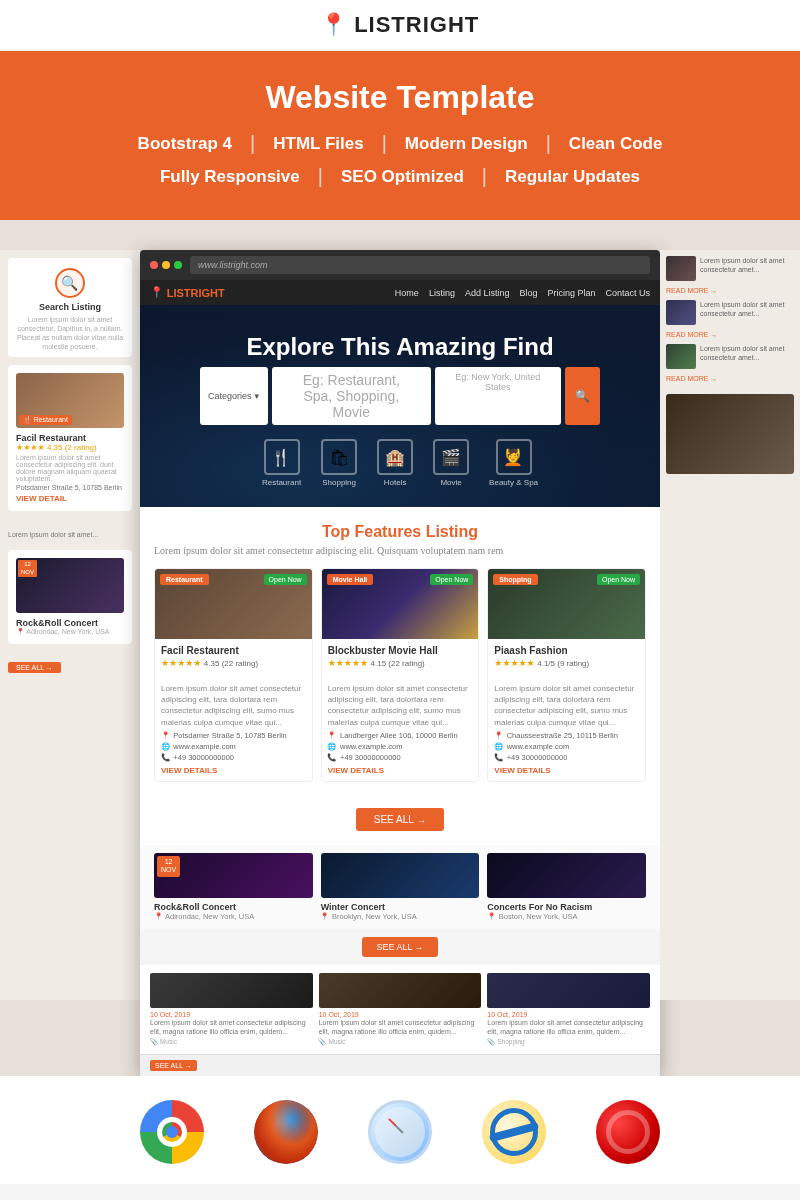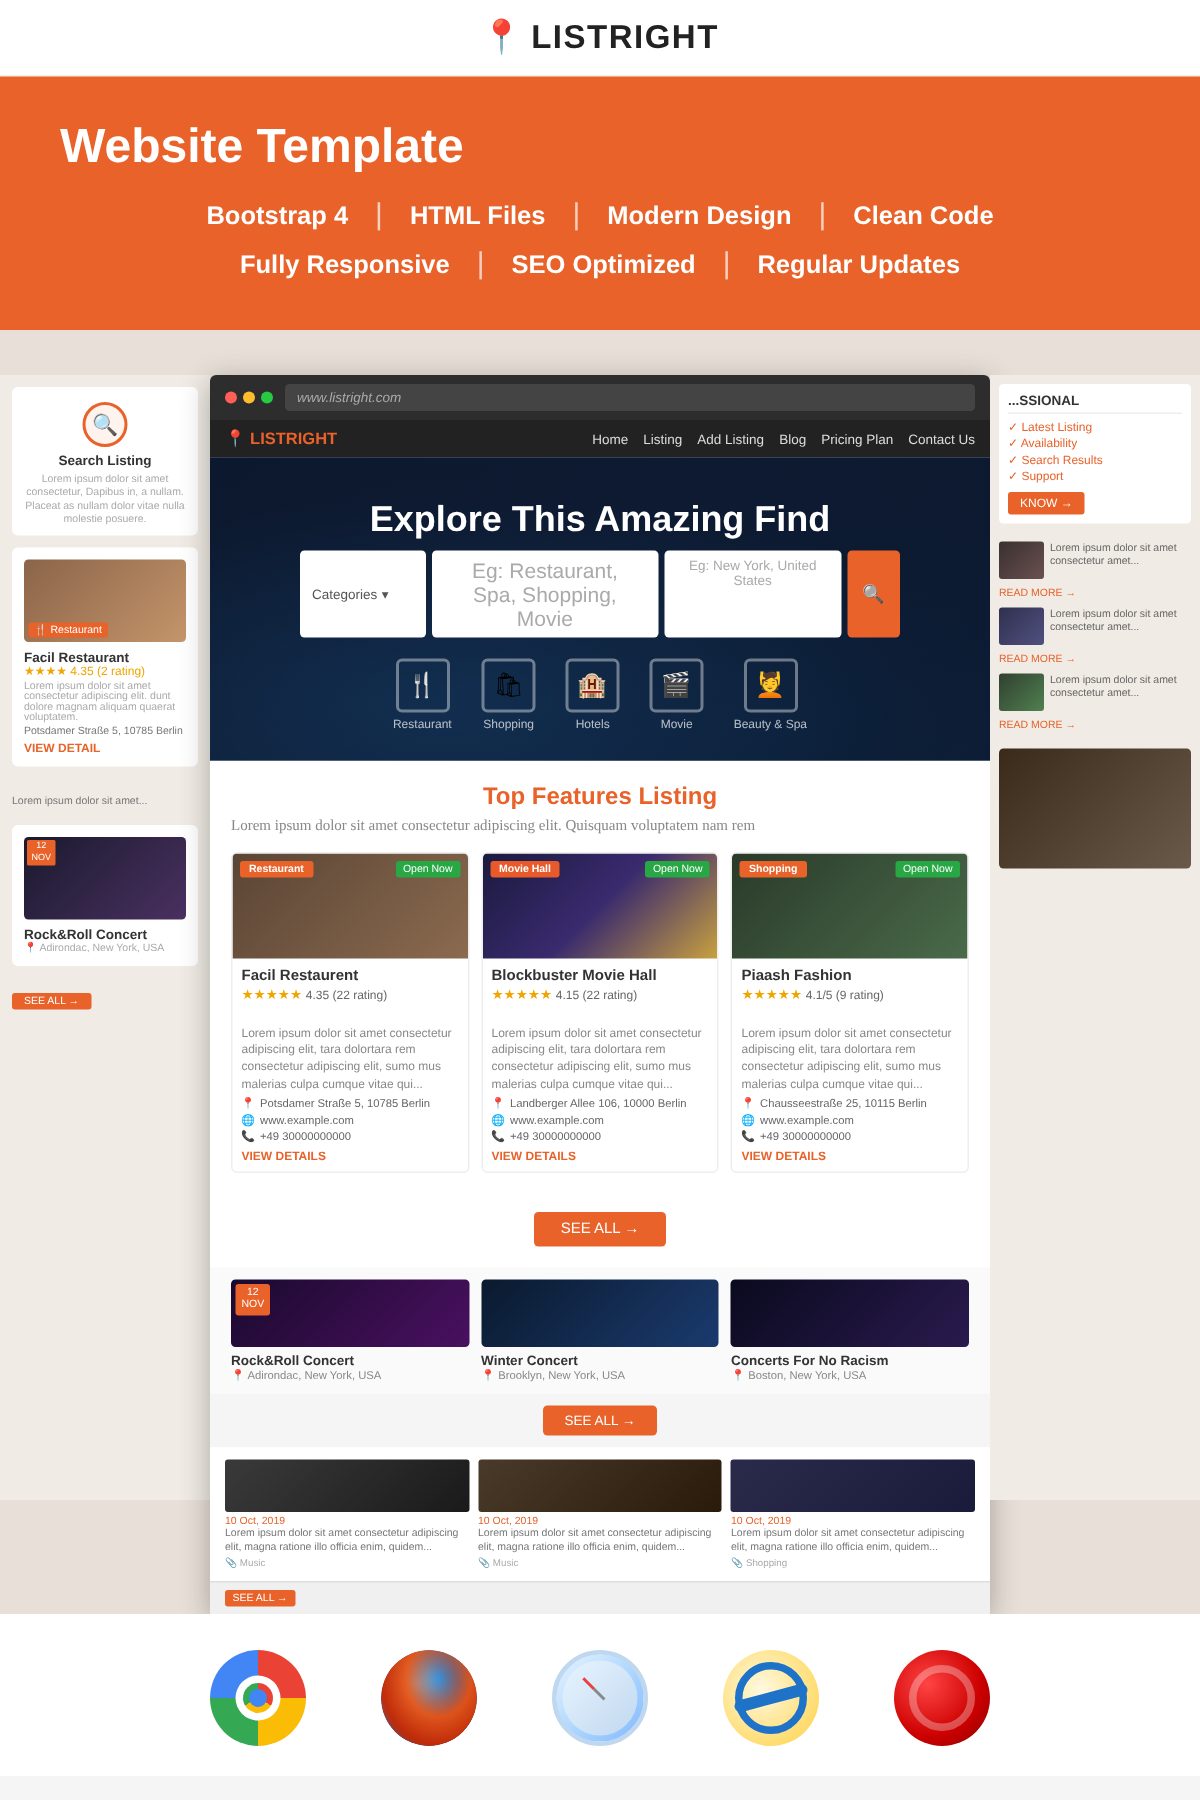--- a/index.html
+++ b/index.html
@@ -33,20 +33,21 @@
       font-size: 22px;
       font-weight: bold;
       color: #222;
       letter-spacing: 1px;
     }
 
     
     .orange-banner {
       background: #e8622a;
       padding: 28px 40px 32px;
+      text-align: center;
     }
     .banner-title {
       color: #fff;
       font-size: 32px;
       font-weight: bold;
       margin-bottom: 16px;
     }
     .banner-features {
       display: flex;
       flex-wrap: wrap;
@@ -246,21 +247,21 @@
       margin: 0 auto 14px;
       max-width: 400px;
     }
     .search-cat {
       background: #fff;
       border: none;
       border-radius: 3px;
       padding: 0 8px;
       font-size: 9px;
       color: #555;
-      width: 84px;
+      width: 68px;
     }
     .search-input1 {
       background: #fff;
       border: none;
       border-radius: 3px;
       padding: 5px 24px;
       font-size: 14px;
       color: #aaa;
       flex: 1;
     }
@@ -852,28 +853,20 @@
       </div>
     </div>
 
     <div class="browser-bottom-bar">
       <span class="bottom-tag">SEE ALL →</span>
     </div>
   </div>
 
   <div class="side-panel side-panel-right">
 
-    <div class="side-pro">
-      <div class="side-pro-title">...SSIONAL</div>
-      <div class="side-pro-item">✓ Latest Listing</div>
-      <div class="side-pro-item">✓ Availability</div>
-      <div class="side-pro-item">✓ Search Results</div>
-      <div class="side-pro-item">✓ Support</div>
-      <div class="side-know-btn">KNOW →</div>
-    </div>
 
     <div class="side-blog">
       <div class="side-blog-item">
         <div class="side-blog-img b1"></div>
         <div class="side-blog-text">Lorem ipsum dolor sit amet consectetur amet...</div>
       </div>
       <div style="color:#e8622a;font-size:7px;margin-bottom:6px;padding:0 0;">READ MORE →</div>
       <div class="side-blog-item">
         <div class="side-blog-img b2"></div>
         <div class="side-blog-text">Lorem ipsum dolor sit amet consectetur amet...</div>

